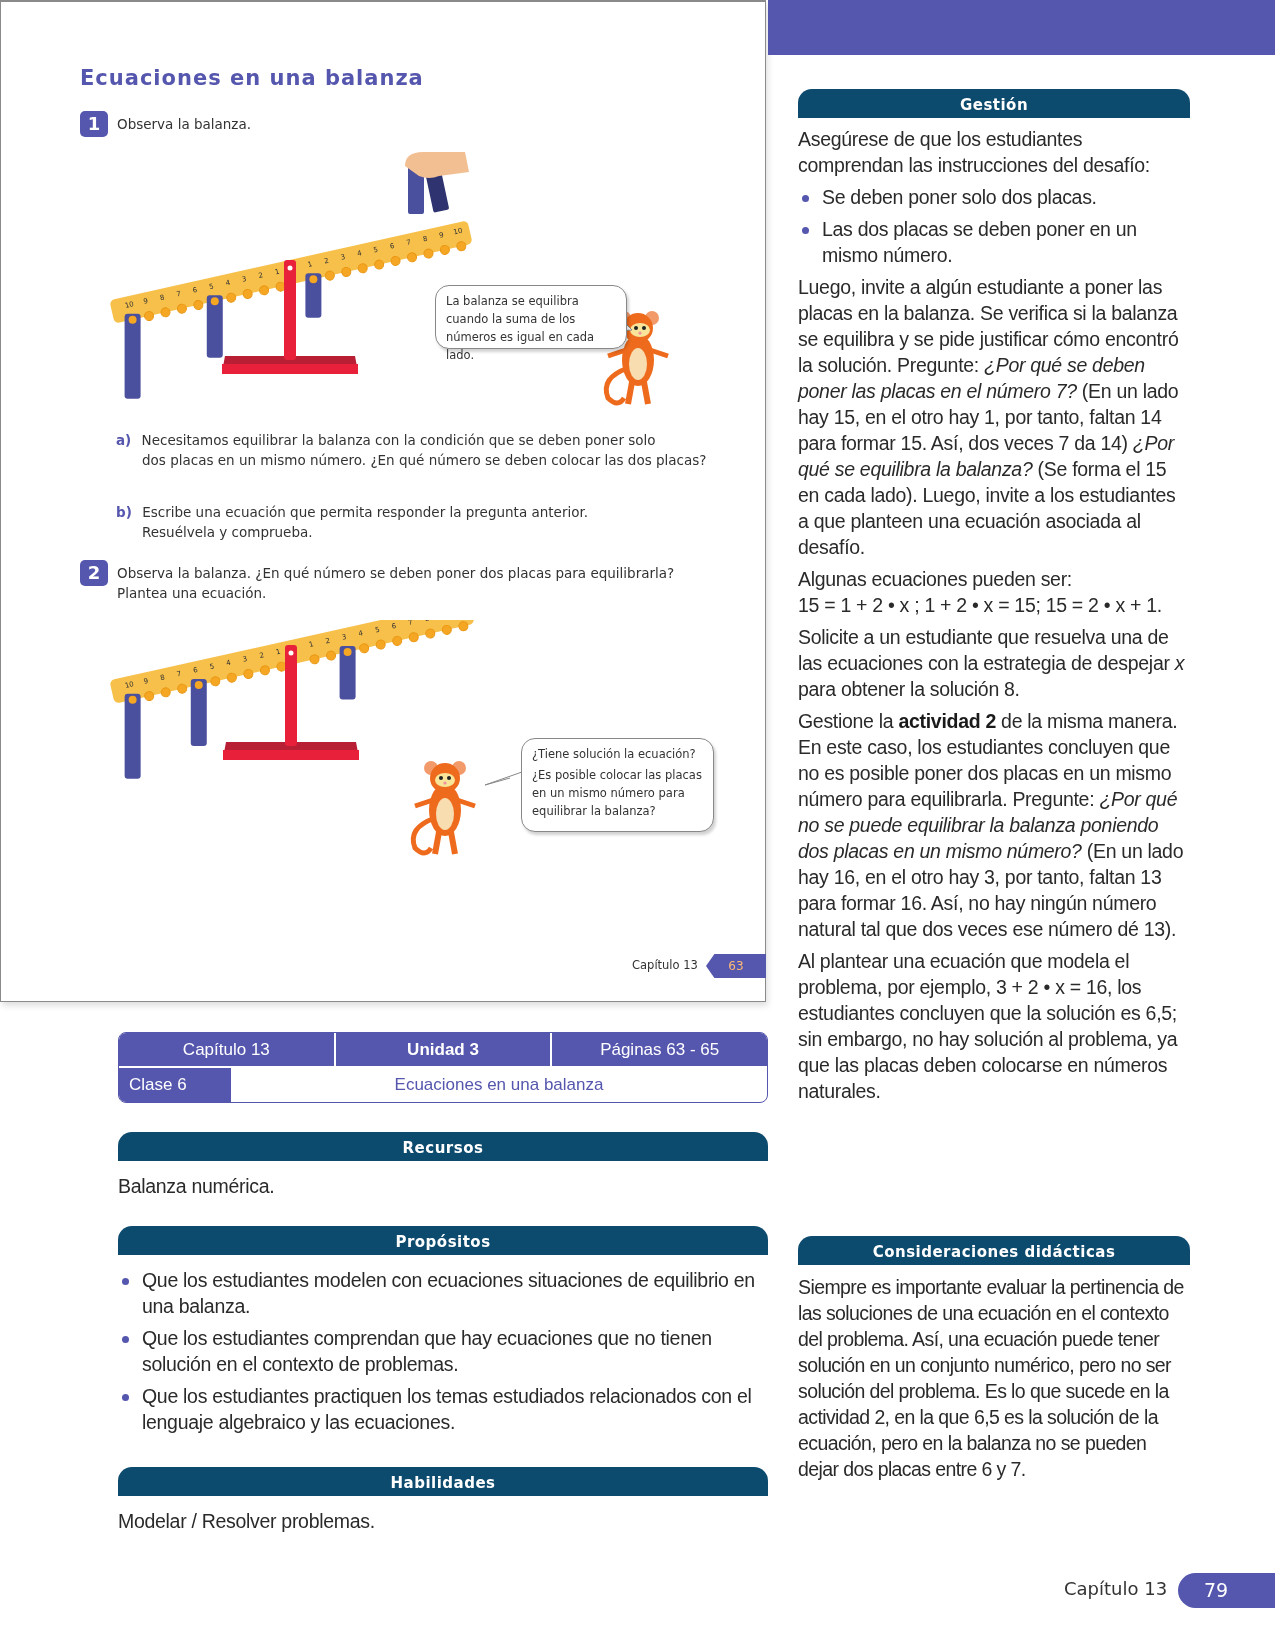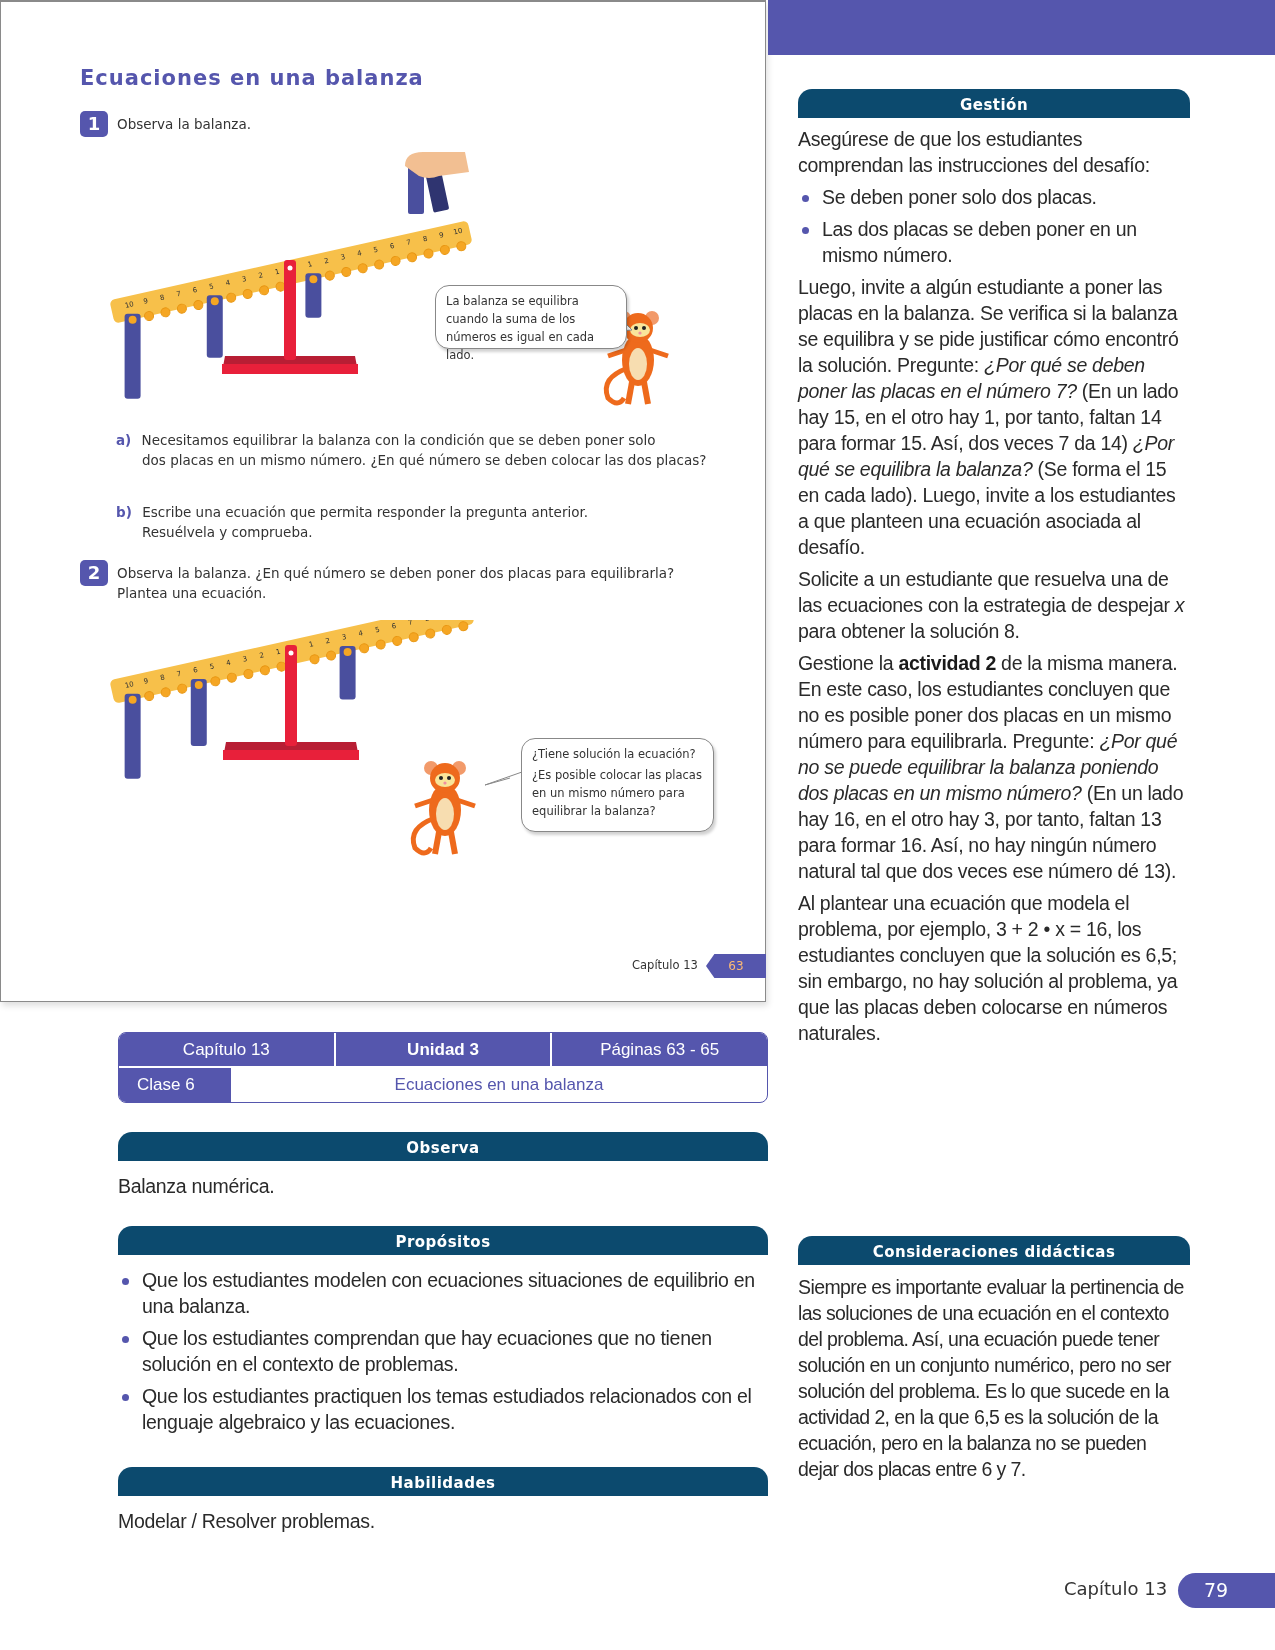--- a/index.html
+++ b/index.html
@@ -29,21 +29,21 @@
   .footer-inner-tab { left: 706px; top: 954px; width: 60px; height: 24px; background: #5556ad; color: #fdba74;
     font-family: "DejaVu Sans", sans-serif; font-size: 12px; line-height: 24px; text-align: center;
     clip-path: polygon(14% 0, 100% 0, 100% 100%, 14% 100%, 0 50%); }
 
   
   .info-table { left: 118px; top: 1032px; width: 650px; border: 1.5px solid #5556ad; border-radius: 8px; overflow: hidden; box-sizing: border-box; }
   .info-row1 { display: flex; background: #5556ad; color: #fff; height: 33px; font-size: 17px; }
   .info-row1 > div { flex: 1; text-align: center; line-height: 33px; border-right: 2px solid #fff; }
   .info-row1 > div:last-child { border-right: none; }
   .info-row2 { display: flex; height: 34px; font-size: 17px; border-top: 2px solid #fff; }
-  .info-clase { width: 112px; background: #5556ad; color: #fff; line-height: 34px; padding-left: 18px; box-sizing: border-box; }
+  .info-clase { width: 112px; background: #5556ad; color: #fff; line-height: 34px; padding-left: 10px; box-sizing: border-box; }
   .info-topic { flex: 1; color: #5556ad; text-align: center; line-height: 34px; }
 
   .sec-head {
     background: #0c4a6e; color: #fff; text-align: center; font-size: 15px; font-weight: bold;
     border-radius: 14px 14px 0 0; height: 29px; line-height: 33px; letter-spacing: 0.5px;
     font-family: "DejaVu Sans", sans-serif;
   }
   .body-text { font-size: 19.5px; line-height: 26px; color: #2a2a2a; letter-spacing: -0.3px; }
   .body-text p { margin: 0 0 6px 0; }
   ul.bullets { margin: 0 0 6px 0; padding: 0; list-style: none; }
@@ -252,21 +252,21 @@
     <div style="font-weight:bold;">Unidad 3</div>
     <div>Páginas 63 - 65</div>
   </div>
   <div class="info-row2">
     <div class="info-clase">Clase 6</div>
     <div class="info-topic">Ecuaciones en una balanza</div>
   </div>
 </div>
 
 <div class="abs" style="left:118px;top:1132px;width:650px;">
-  <div class="sec-head">Observa</div>
+  <div class="sec-head">Recursos</div>
   <div class="body-text" style="margin-top:12px;">Balanza numérica.</div>
 </div>
 
 <div class="abs" style="left:118px;top:1226px;width:650px;">
   <div class="sec-head">Propósitos</div>
   <ul class="bullets body-text" style="margin-top:12px;">
     <li>Que los estudiantes modelen con ecuaciones situaciones de equilibrio en una balanza.</li>
     <li>Que los estudiantes comprendan que hay ecuaciones que no tienen solución en el contexto de problemas.</li>
     <li>Que los estudiantes practiquen los temas estudiados relacionados con el lenguaje algebraico y las ecuaciones.</li>
   </ul>
@@ -279,20 +279,21 @@
 
 <div class="abs" style="left:798px;top:89px;width:392px;">
   <div class="sec-head">Gestión</div>
   <div class="body-text" style="margin-top:8px;">
     <p>Asegúrese de que los estudiantes comprendan las instrucciones del desafío:</p>
     <ul class="bullets">
       <li>Se deben poner solo dos placas.</li>
       <li>Las dos placas se deben poner en un mismo número.</li>
     </ul>
     <p><span>Luego, invite a algún estudiante a poner las placas en la balanza. Se verifica si la balanza se equilibra y se pide justificar cómo encontró la solución. Pregunte: </span><em>¿Por qué se deben poner las placas en el número 7?</em><span> (En un lado hay 15, en el otro hay 1, por tanto, faltan 14 para formar 15. Así, dos veces 7 da 14) </span><em>¿Por qué se equilibra la balanza?</em><span> (Se forma el 15 en cada lado). Luego, invite a los estudiantes a que planteen una ecuación asociada al desafío.</span></p>
+    <p><span>Algunas ecuaciones pueden ser:</span><br><span>15 = 1 + 2 • x ; 1 + 2 • x = 15; 15 = 2 • x + 1.</span></p>
     <p><span>Solicite a un estudiante que resuelva una de las ecuaciones con la estrategia de despejar </span><em>x</em><span> para obtener la solución 8.</span></p>
     <p><span>Gestione la </span><b>actividad 2</b><span> de la misma manera. En este caso, los estudiantes concluyen que no es posible poner dos placas en un mismo número para equilibrarla. Pregunte: </span><em>¿Por qué no se puede equilibrar la balanza poniendo dos placas en un mismo número?</em><span> (En un lado hay 16, en el otro hay 3, por tanto, faltan 13 para formar 16. Así, no hay ningún número natural tal que dos veces ese número dé 13).</span></p>
     <p>Al plantear una ecuación que modela el problema, por ejemplo, 3 + 2 • x = 16, los estudiantes concluyen que la solución es 6,5; sin embargo, no hay solución al problema, ya que las placas deben colocarse en números naturales.</p>
   </div>
 </div>
 
 <div class="abs" style="left:798px;top:1236px;width:392px;">
   <div class="sec-head">Consideraciones didácticas</div>
   <div class="body-text" style="margin-top:9px;letter-spacing:-0.6px;">Siempre es importante evaluar la pertinencia de las soluciones de una ecuación en el contexto del problema. Así, una ecuación puede tener solución en un conjunto numérico, pero no ser solución del problema. Es lo que sucede en la actividad 2, en la que 6,5 es la solución de la ecuación, pero en la balanza no se pueden dejar dos placas entre 6 y 7.</div>
 </div>

